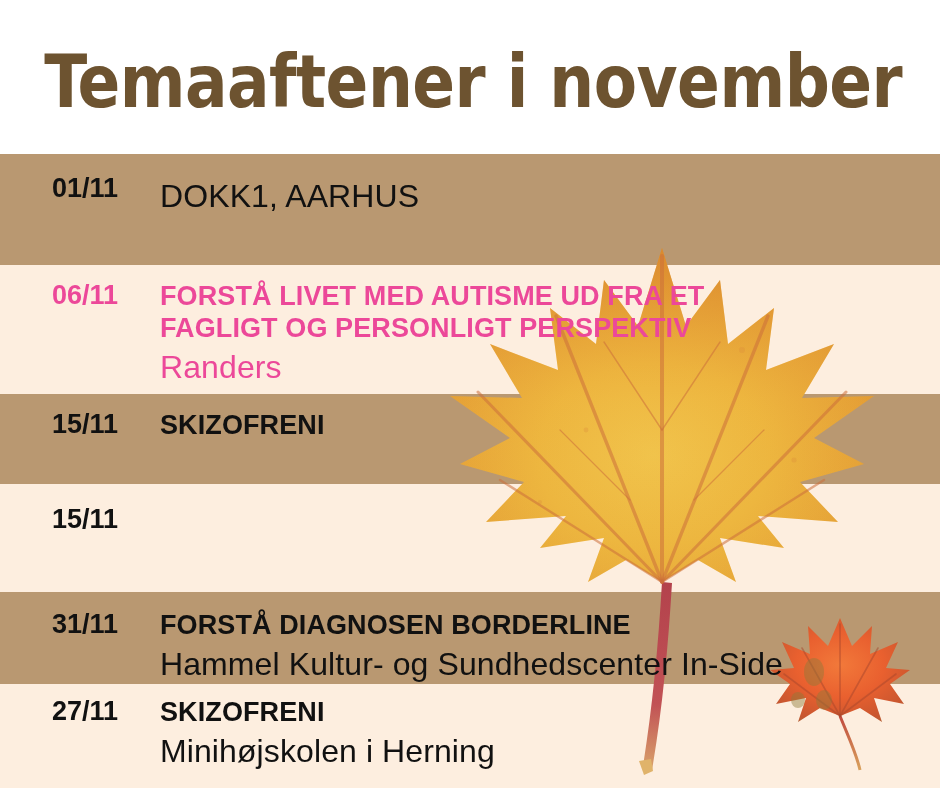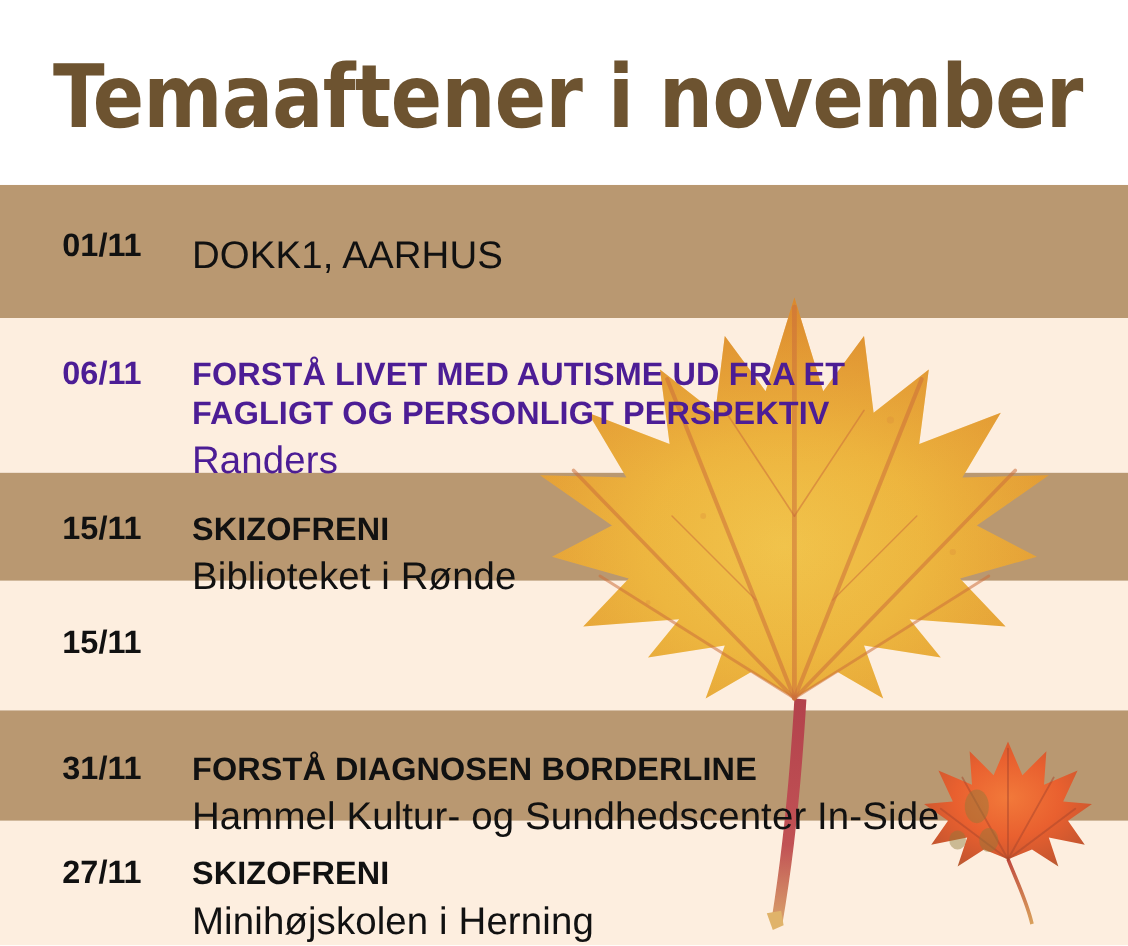--- a/index.html
+++ b/index.html
@@ -87,21 +87,21 @@
     left: 768px;
     top: 612px;
     width: 150px;
     height: 170px;
   }
 
   
   .rows {
     position: absolute;
     left: 0;
-    top: 16px;
+    top: 0;
     width: 940px;
     height: 677px;
     z-index: 4;
   }
   .row {
     position: absolute;
     left: 0;
     width: 940px;
     display: flex;
     align-items: flex-start;
@@ -254,33 +254,32 @@
     <h1 class="poster-title" style="color: rgb(109, 83, 48);">Temaaftener i november</h1>
   </div>
 
   <div class="rows">
       <div class="row" style="top: 174px; color: rgb(17, 17, 17);">
         <div class="row-date">01/11</div>
         <div class="row-body">
           <div class="row-venue">DOKK1, AARHUS</div>
         </div>
       </div>
-      <div class="row" style="top: 281px; color: #4c1d95;">
+      <div class="row" style="top: 281px; color: #ec4899;">
         <div class="row-date">06/11</div>
         <div class="row-body">
           <div class="row-title">FORSTÅ LIVET MED AUTISME UD FRA ET
 FAGLIGT OG PERSONLIGT PERSPEKTIV</div>
           <div class="row-venue">Randers</div>
         </div>
       </div>
       <div class="row" style="top: 410px; color: rgb(17, 17, 17);">
         <div class="row-date">15/11</div>
         <div class="row-body">
           <div class="row-title">SKIZOFRENI</div>
-          <div class="row-venue">Biblioteket i Rønde</div>
         </div>
       </div>
       <div class="row" style="top: 505px; color: rgb(17, 17, 17);">
         <div class="row-date">15/11</div>
       </div>
       <div class="row" style="top: 610px; color: rgb(17, 17, 17);">
         <div class="row-date">31/11</div>
         <div class="row-body">
           <div class="row-title">FORSTÅ DIAGNOSEN BORDERLINE</div>
           <div class="row-venue">Hammel Kultur- og Sundhedscenter In-Side</div>

